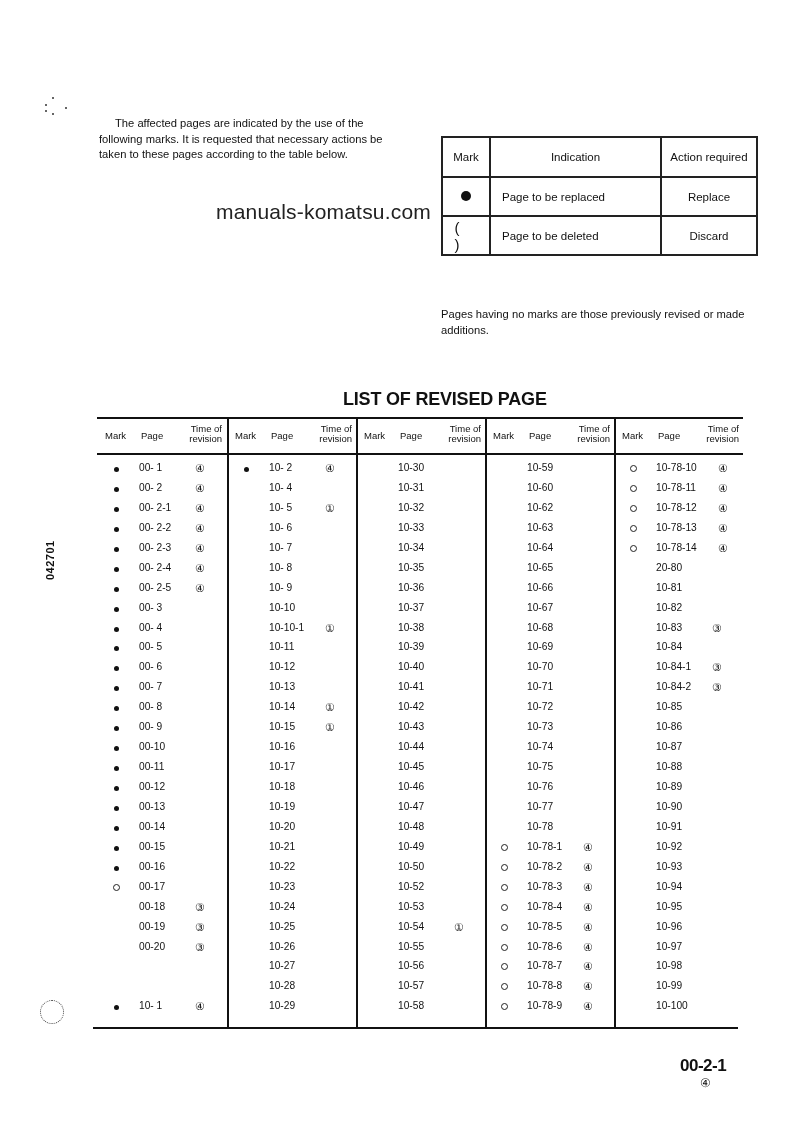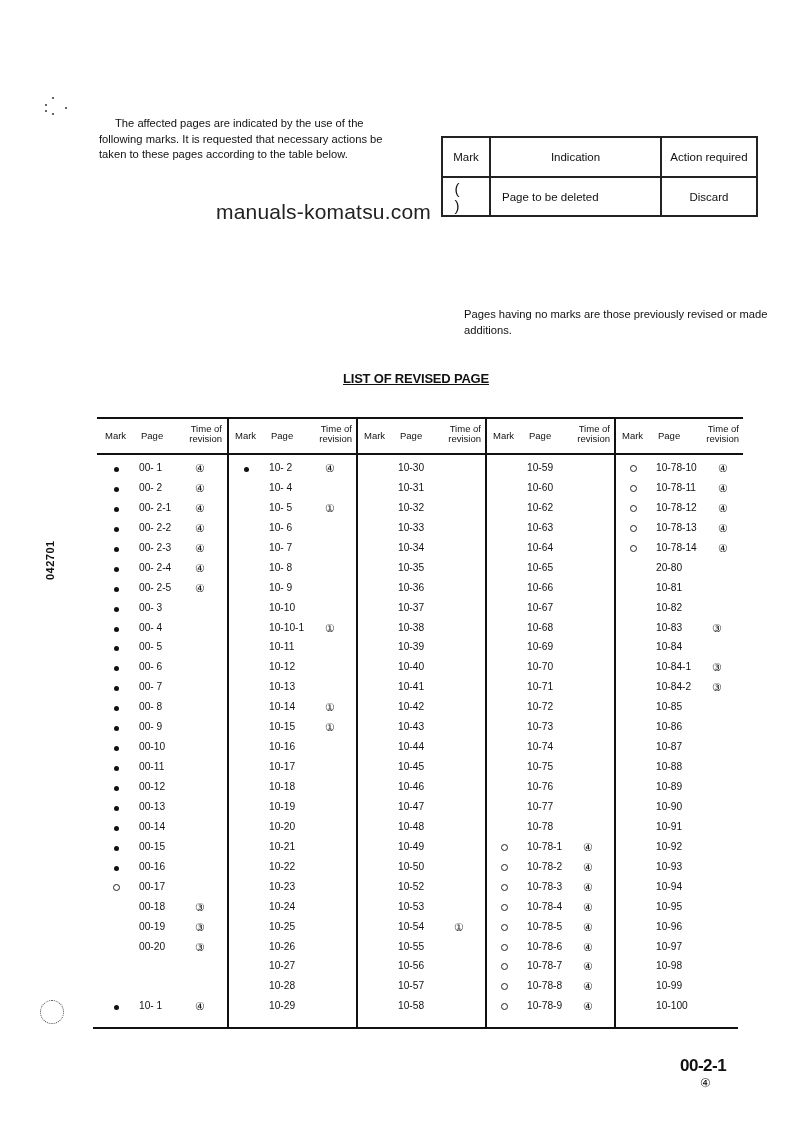--- a/index.html
+++ b/index.html
@@ -11,22 +11,22 @@
   table.legend{position:absolute;left:441px;top:136px;border-collapse:collapse;font-size:11.5px;}
   table.legend td,table.legend th{border:2px solid #222;font-weight:normal;text-align:center;padding:0;}
   table.legend th{height:38px;}
   table.legend td{height:37px;}
   .lg-mark{width:46px;}
   .lg-ind{width:158px;text-align:left !important;padding-left:11px !important;}
   .lg-act{width:94px;}
   .circ-open{display:inline-block;width:8px;height:8px;border:1px solid #333;border-radius:50%;}
   .circ-fill{display:inline-block;width:10px;height:10px;background:#111;border-radius:50%;}
   .paren{font-size:15px;letter-spacing:18px;}
-  .note{left:441px;top:307px;width:310px;font-size:11.2px;line-height:15.5px;margin-left:23px;}
-  .list-title{left:343px;top:371px;font-size:13px;font-weight:bold;letter-spacing:-0.2px;text-decoration:underline;}
+  .note{left:441px;top:307px;width:310px;font-size:11.2px;line-height:15.5px;}
+  .list-title{left:343px;top:389px;font-size:18px;font-weight:bold;letter-spacing:-0.2px;}
   .rev{position:absolute;left:97px;top:417px;width:646px;height:612px;}
   .hdr-line-top{position:absolute;left:0;top:0;width:646px;height:2px;background:#111;}
   .hdr-line-bot{position:absolute;left:0;top:36px;width:646px;height:2px;background:#111;}
   .bottom-line{position:absolute;left:-4px;top:610px;width:645px;height:2px;background:#111;}
   .group{position:absolute;top:0;height:612px;width:129px;}
   .group .vsep{position:absolute;left:0;top:0;width:2px;height:612px;background:#111;}
   .group:first-child .vsep{display:none;}
   .gh{position:absolute;top:2px;height:34px;width:129px;font-size:9.5px;}
   .gh span{position:absolute;}
   .gh .h-mark{left:8px;top:11px;}
@@ -62,20 +62,25 @@
 <div class="abs watermark">manuals-komatsu.com</div>
 
 <table class="legend">
   <tbody>
       <tr>
     <th class="lg-mark">Mark</th>
     <th class="lg-ind" style="text-align:center !important;padding-left:0 !important;margin-left:44px;">Indication</th>
     <th class="lg-act">Action required</th>
   </tr>
   <tr>
+    <td class="lg-mark"><span class="circ-fill"></span></td>
+    <td class="lg-ind">Page to be replaced</td>
+    <td class="lg-act">Replace</td>
+  </tr>
+  <tr>
     <td class="lg-mark"><span class="paren">( )</span></td>
     <td class="lg-ind">Page to be deleted</td>
     <td class="lg-act">Discard</td>
   </tr>
 </tbody>
   </table>
 
 <div class="abs note">Pages having no marks are those previously revised or made additions.</div>
 
 <div class="abs list-title">LIST OF REVISED PAGE</div>

